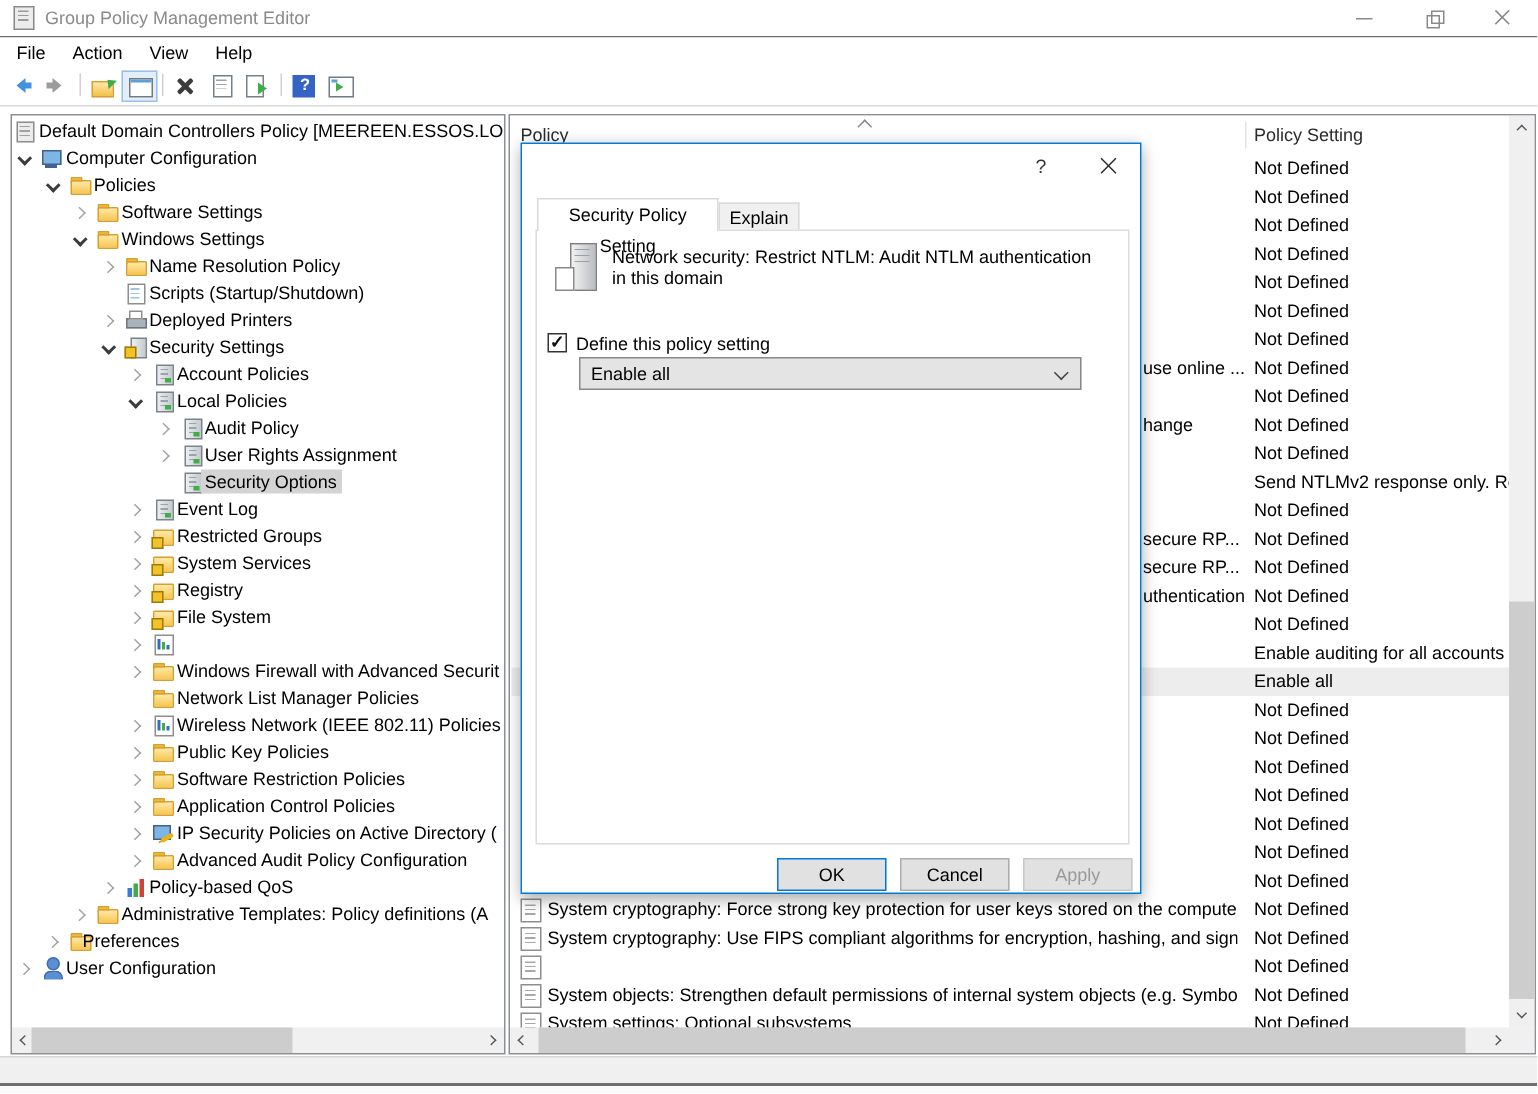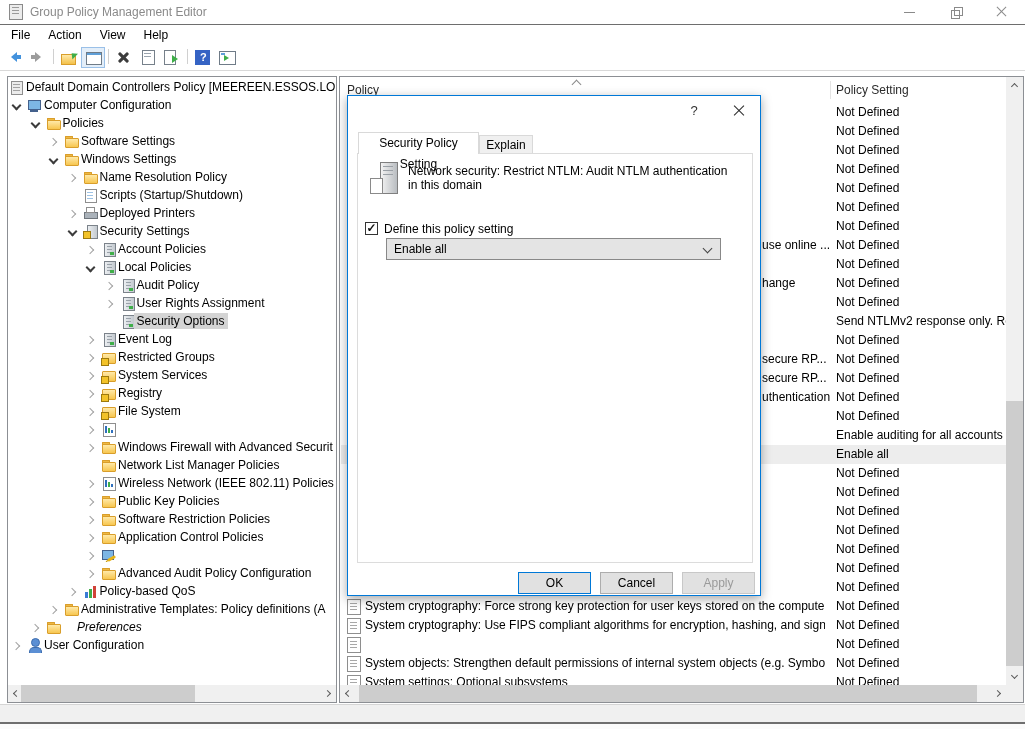--- a/index.html
+++ b/index.html
@@ -301,40 +301,41 @@
           <span class="tlabel" style="left: 107px;">Software Restriction Policies</span>
         </span>
         <span class="trow" style="top: 452px;">
           <span class="chev" style="left: 79px;"></span>
           <span class="ic ic-folder" style="left: 93px;"></span>
           <span class="tlabel" style="left: 107px;">Application Control Policies</span>
         </span>
         <span class="trow" style="top: 470px;">
           <span class="chev" style="left: 79px;"></span>
           <span class="ic ic-ipsec" style="left: 93px;"></span>
+          <span class="tlabel" style="left: 107px;">IP Security Policies on Active Directory (</span>
         </span>
         <span class="trow" style="top: 488px;">
           <span class="chev" style="left: 79px;"></span>
           <span class="ic ic-folder" style="left: 93px;"></span>
           <span class="tlabel" style="left: 107px;">Advanced Audit Policy Configuration</span>
         </span>
         <span class="trow" style="top: 506px;">
           <span class="chev" style="left: 60.5px;"></span>
           <span class="ic ic-qos" style="left: 74.5px;"></span>
           <span class="tlabel" style="left: 88.5px;">Policy-based QoS</span>
         </span>
         <span class="trow" style="top: 524px;">
           <span class="chev" style="left: 42px;"></span>
           <span class="ic ic-folder" style="left: 56px;"></span>
           <span class="tlabel" style="left: 70px;">Administrative Templates: Policy definitions (A</span>
         </span>
         <span class="trow" style="top: 542px;">
           <span class="chev" style="left: 23.5px;"></span>
           <span class="ic ic-folder" style="left: 37.5px;"></span>
-          <span class="tlabel" style="left: 66px; font-style: italic;">Preferences</span>
+          <span class="tlabel" style="left: 44px;">Preferences</span>
         </span>
         <span class="trow" style="top: 560px;">
           <span class="chev" style="left: 5px;"></span>
           <span class="ic ic-user" style="left: 19px;"></span>
           <span class="tlabel" style="left: 33px;">User Configuration</span>
         </span>
       </div>
     <div class="sbar tree-hscroll">
       <span class="sb-arrow sb-left" style="left:0;top:0"></span>
       <span class="sb-thumb-h" style="left:13px;width:174px"></span>

